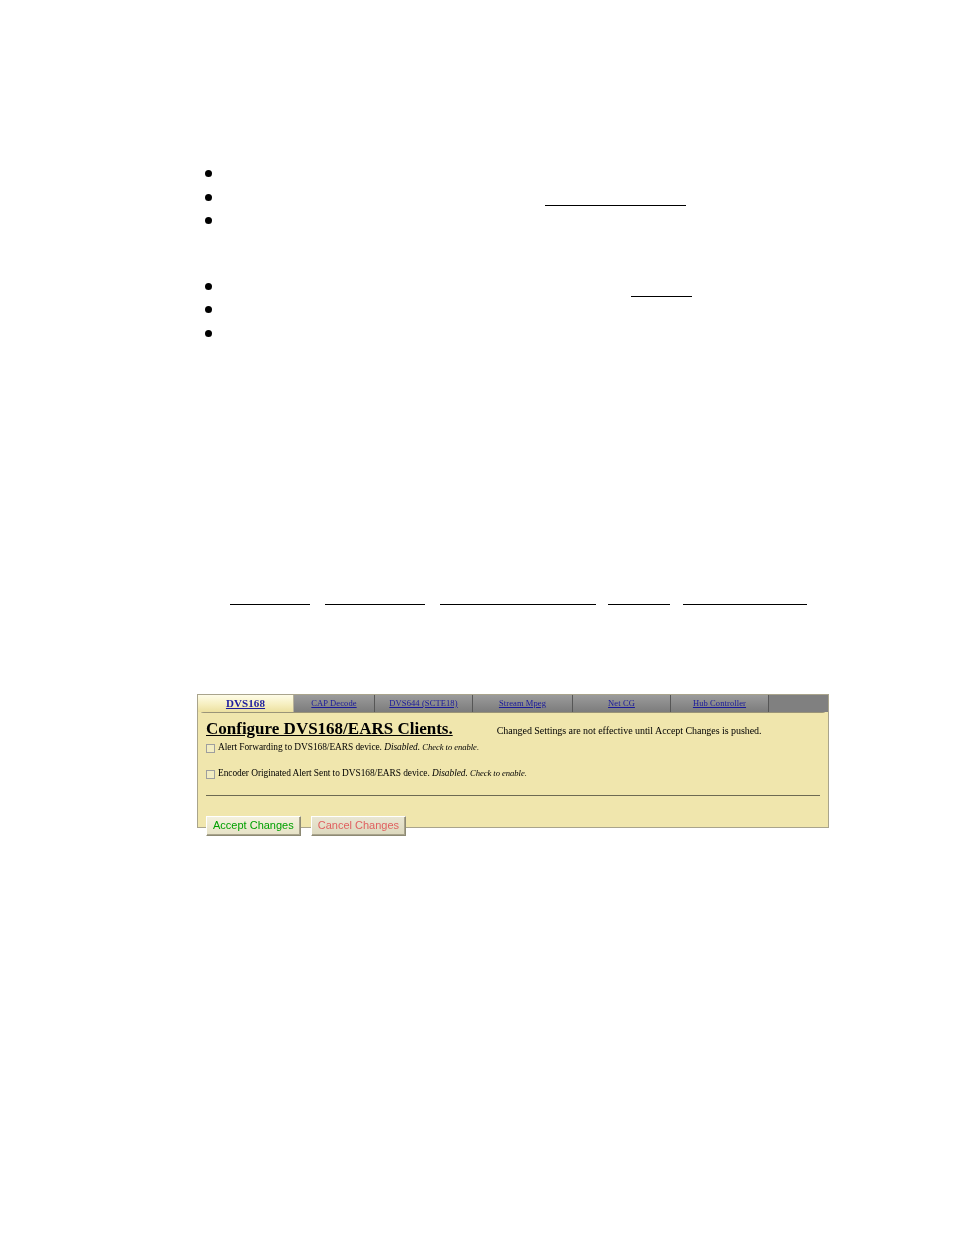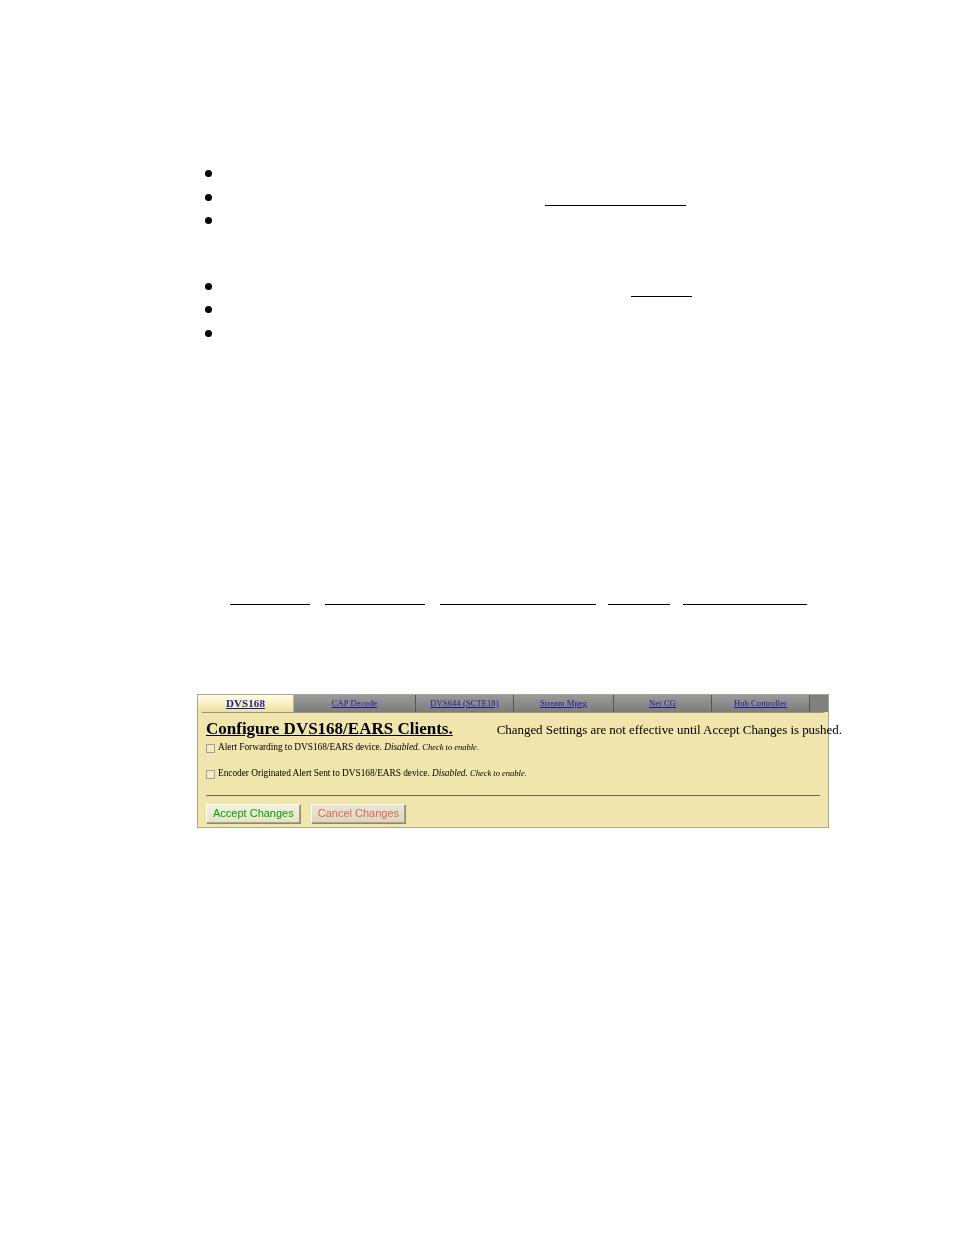--- a/index.html
+++ b/index.html
@@ -101,21 +101,21 @@
     margin: 0 0 5px 0;
     line-height: 1.05;
     white-space: nowrap;
   }
   .section-title {
     font-weight: bold;
     font-size: 17px;
     text-decoration: underline;
   }
   .section-note {
-    font-size: 13px;
+    font-size: 10px;
     letter-spacing: -0.05px;
     padding-left: 40px;
   }
 
   .check-row {
     display: flex;
     align-items: flex-start;
     margin: 0 0 16px 0;
     line-height: 1.05;
     white-space: nowrap;
@@ -154,21 +154,21 @@
     right: 8px;
     top: 100px;
     height: 0;
     border-top: 1px solid #6d6a52;
   }
 
   
   .button-bar {
     position: absolute;
     left: 8px;
-    top: 108px;
+    top: 120px;
   }
   .btn {
     display: inline-block;
     font-family: "Liberation Sans", sans-serif;
     font-size: 11px;
     line-height: 13px;
     padding: 2px 6px 3px 6px;
     margin-right: 6px;
     background: linear-gradient(to bottom, #f4f1dd 0%, #e6e2c6 100%);
     border: 1px solid #8d8a74;
@@ -223,21 +223,21 @@
 <div class="redact-rule" style="left:440px; top:604px; width:156px;"></div>
 <div class="redact-rule" style="left:608px; top:604px; width:62px;"></div>
 <div class="redact-rule" style="left:683px; top:604px; width:124px;"></div>
 
 <div id="config-panel">
 
   <div class="tab-strip">
     <div class="tab active" style="width:96px;">
       <span>DVS168</span>
     </div>
-    <div class="tab" style="width:122px;">
+    <div class="tab" style="width:81px;">
       <span>CAP Decode</span>
     </div>
     <div class="tab" style="width:98px;">
       <span>DVS644 (SCTE18)</span>
     </div>
     <div class="tab" style="width:100px;">
       <span>Stream Mpeg</span>
     </div>
     <div class="tab" style="width:98px;">
       <span>Net CG</span>

